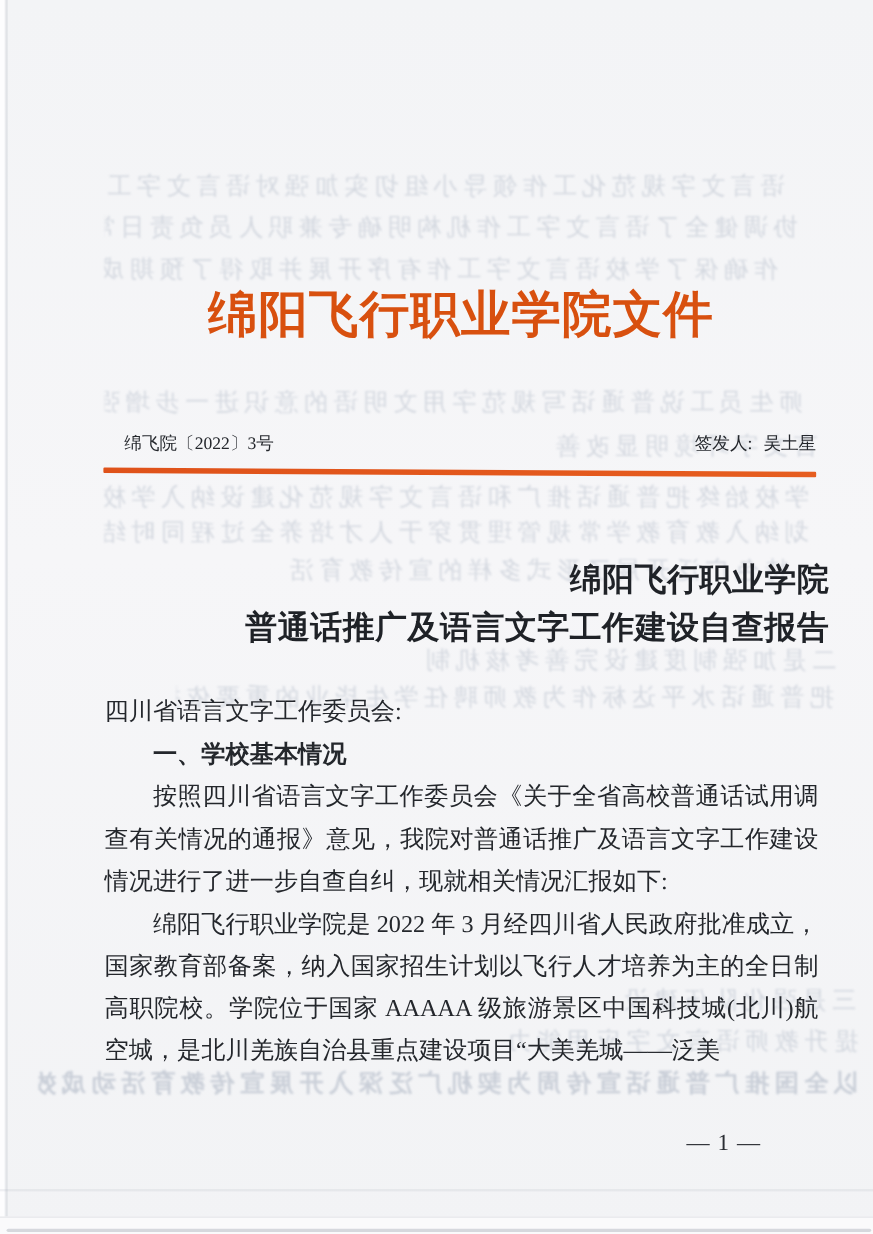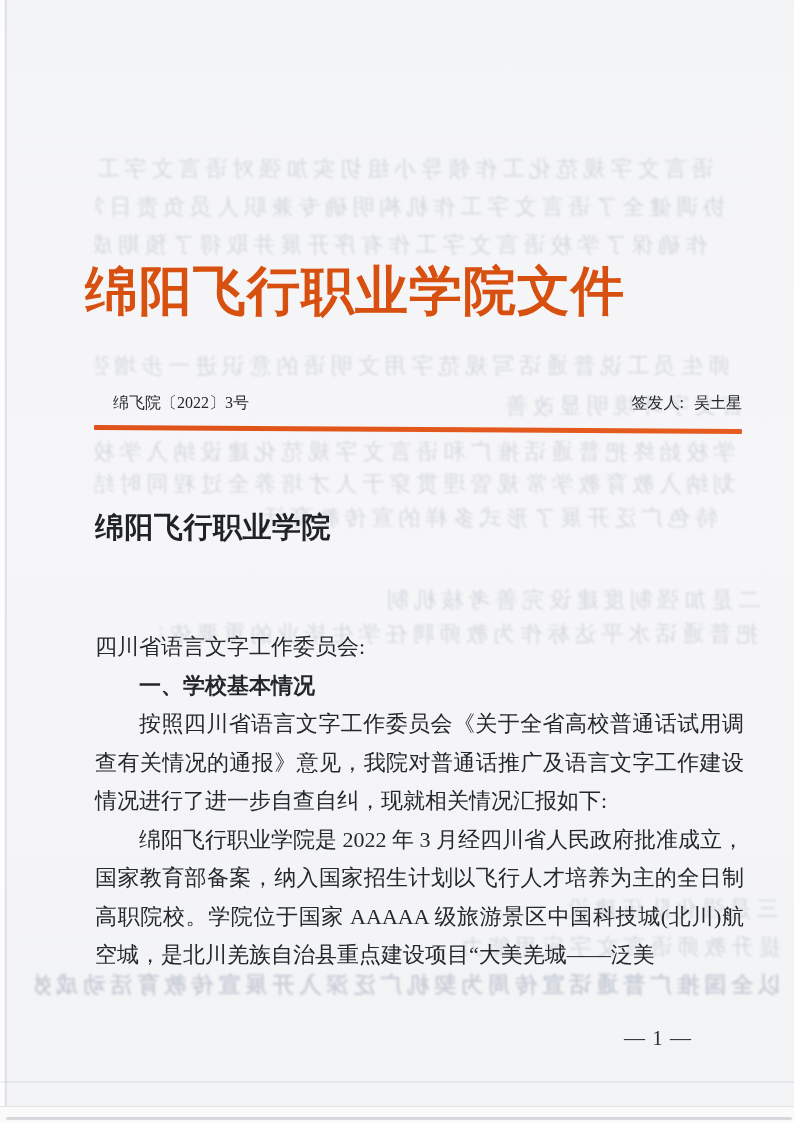--- a/index.html
+++ b/index.html
@@ -36,39 +36,39 @@
   .g8{top:504px;left:262px;width:455px;}
   .g9{top:586px;left:310px;width:450px;}
   .g10{top:620px;left:160px;width:598px;}
   .g11{top:895px;left:480px;width:298px;}
   .g12{top:933px;left:450px;width:330px;}
   .g13{top:971px;left:35px;width:745px;font-weight:bold;opacity:.55;color:#a8b1c0;}
 
   
   .letterhead{
     position:absolute;top:256px;left:85px;width:668px;
-    text-align:left;font-size:53px;font-weight:bold;
+    text-align:center;font-size:45px;font-weight:bold;
     color:#d8500f;white-space:nowrap;letter-spacing:1px;
   }
   .docline{
     position:absolute;top:393px;left:113px;width:629px;
     display:flex;justify-content:space-between;align-items:baseline;
     font-size:16px;color:#24272c;
   }
   .signer-label{margin-right:10px;margin-left:12px;}
   .redline{
     position:absolute;top:425px;left:94px;width:648px;height:4.5px;
     background:linear-gradient(90deg,#df521a,#e65d1f);
     transform:rotate(0.35deg);transform-origin:left center;border-radius:1px;
   }
 
   
   .doc-title{
-    position:absolute;top:505px;left:95px;width:648px;
-    text-align:left;font-weight:bold;color:#1f2227;
+    position:absolute;top:505px;left:106px;width:648px;
+    text-align:right;font-weight:bold;color:#1f2227;
     font-size:29px;line-height:44px;letter-spacing:.5px;
   }
 
   
   .body-text{
     position:absolute;top:628px;left:95px;width:649px;
     font-size:22px;line-height:38.5px;color:#24272c;
     text-align:justify;
   }
   .body-text p{margin:0;}
@@ -105,20 +105,21 @@
     <span>绵飞院〔2022〕3号</span>
     <span>
       <span class="signer-label">签发人:</span><span>吴土星</span>
     </span>
   </div>
 
   <div class="redline"></div>
 
   <div class="doc-title">
     <div>绵阳飞行职业学院</div>
+    <div>普通话推广及语言文字工作建设自查报告</div>
   </div>
 
   <div class="body-text">
     <p>四川省语言文字工作委员会:</p>
     <p class="indent heading">一、学校基本情况</p>
     <p class="indent">按照四川省语言文字工作委员会《关于全省高校普通话试用调查有关情况的通报》意见，我院对普通话推广及语言文字工作建设情况进行了进一步自查自纠，现就相关情况汇报如下:</p>
     <p class="indent">绵阳飞行职业学院是 2022 年 3 月经四川省人民政府批准成立，国家教育部备案，纳入国家招生计划以飞行人才培养为主的全日制高职院校。学院位于国家 AAAAA 级旅游景区中国科技城(北川)航空城，是北川羌族自治县重点建设项目“大美羌城——泛美</p>
   </div>
 
   <div class="pageno">— 1 —</div>

